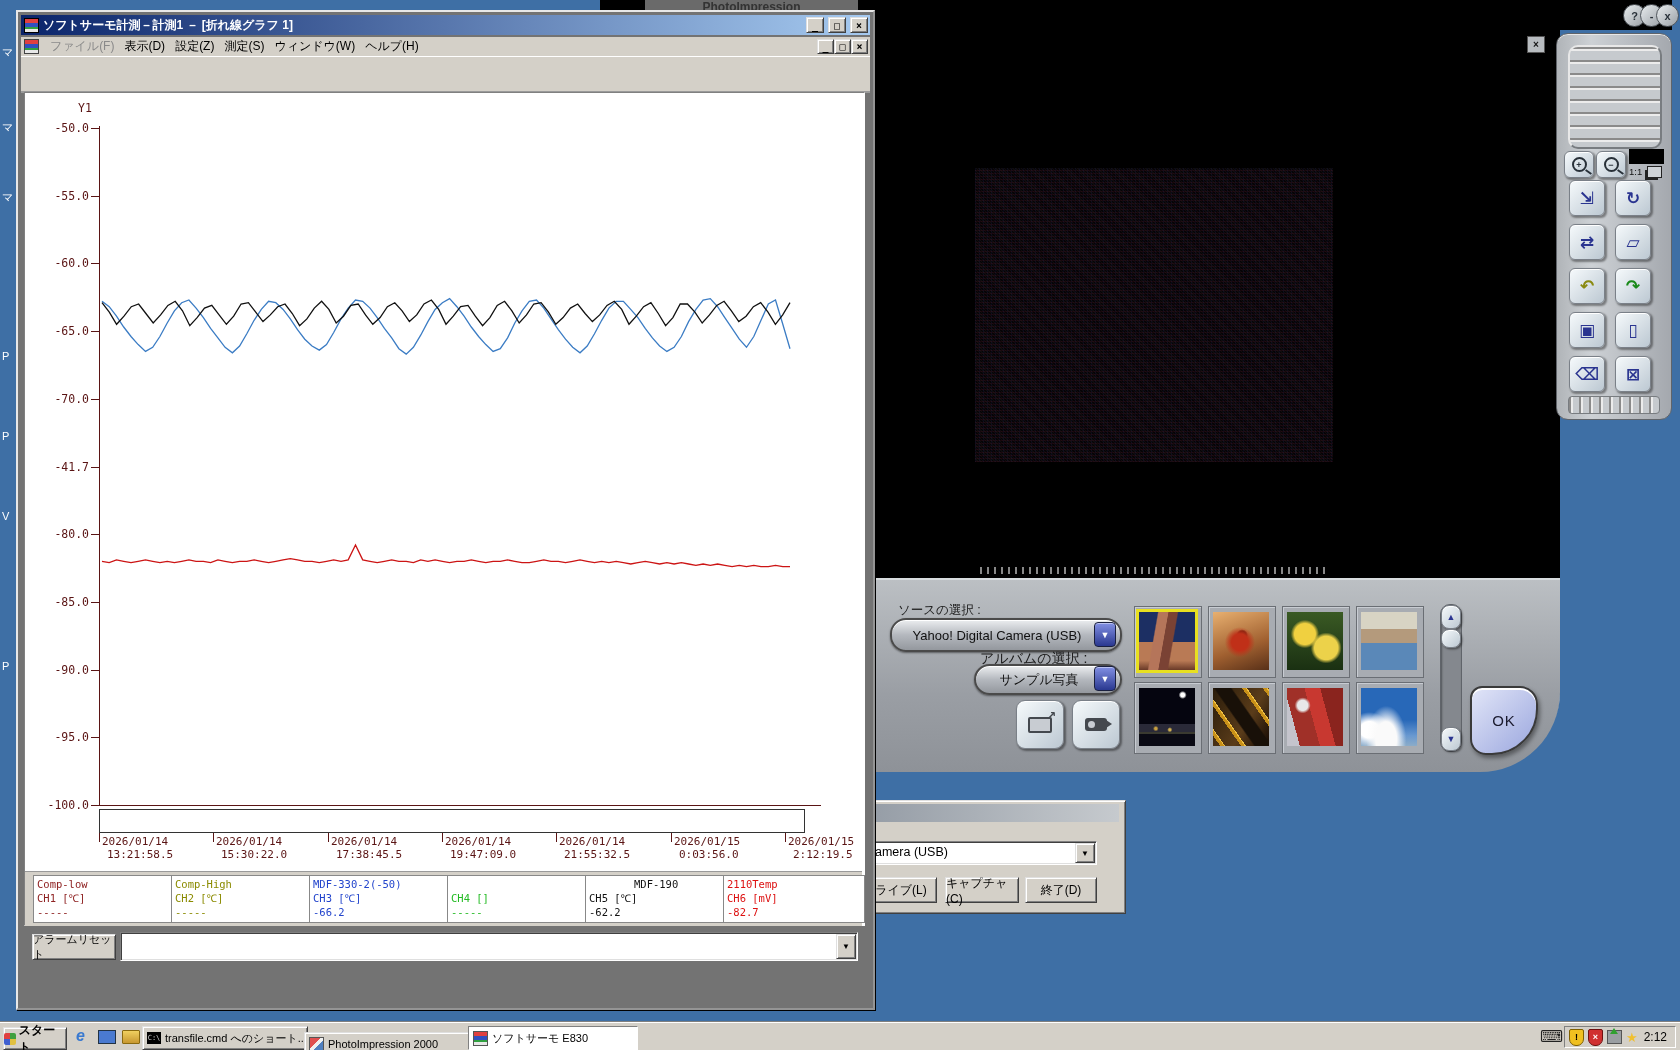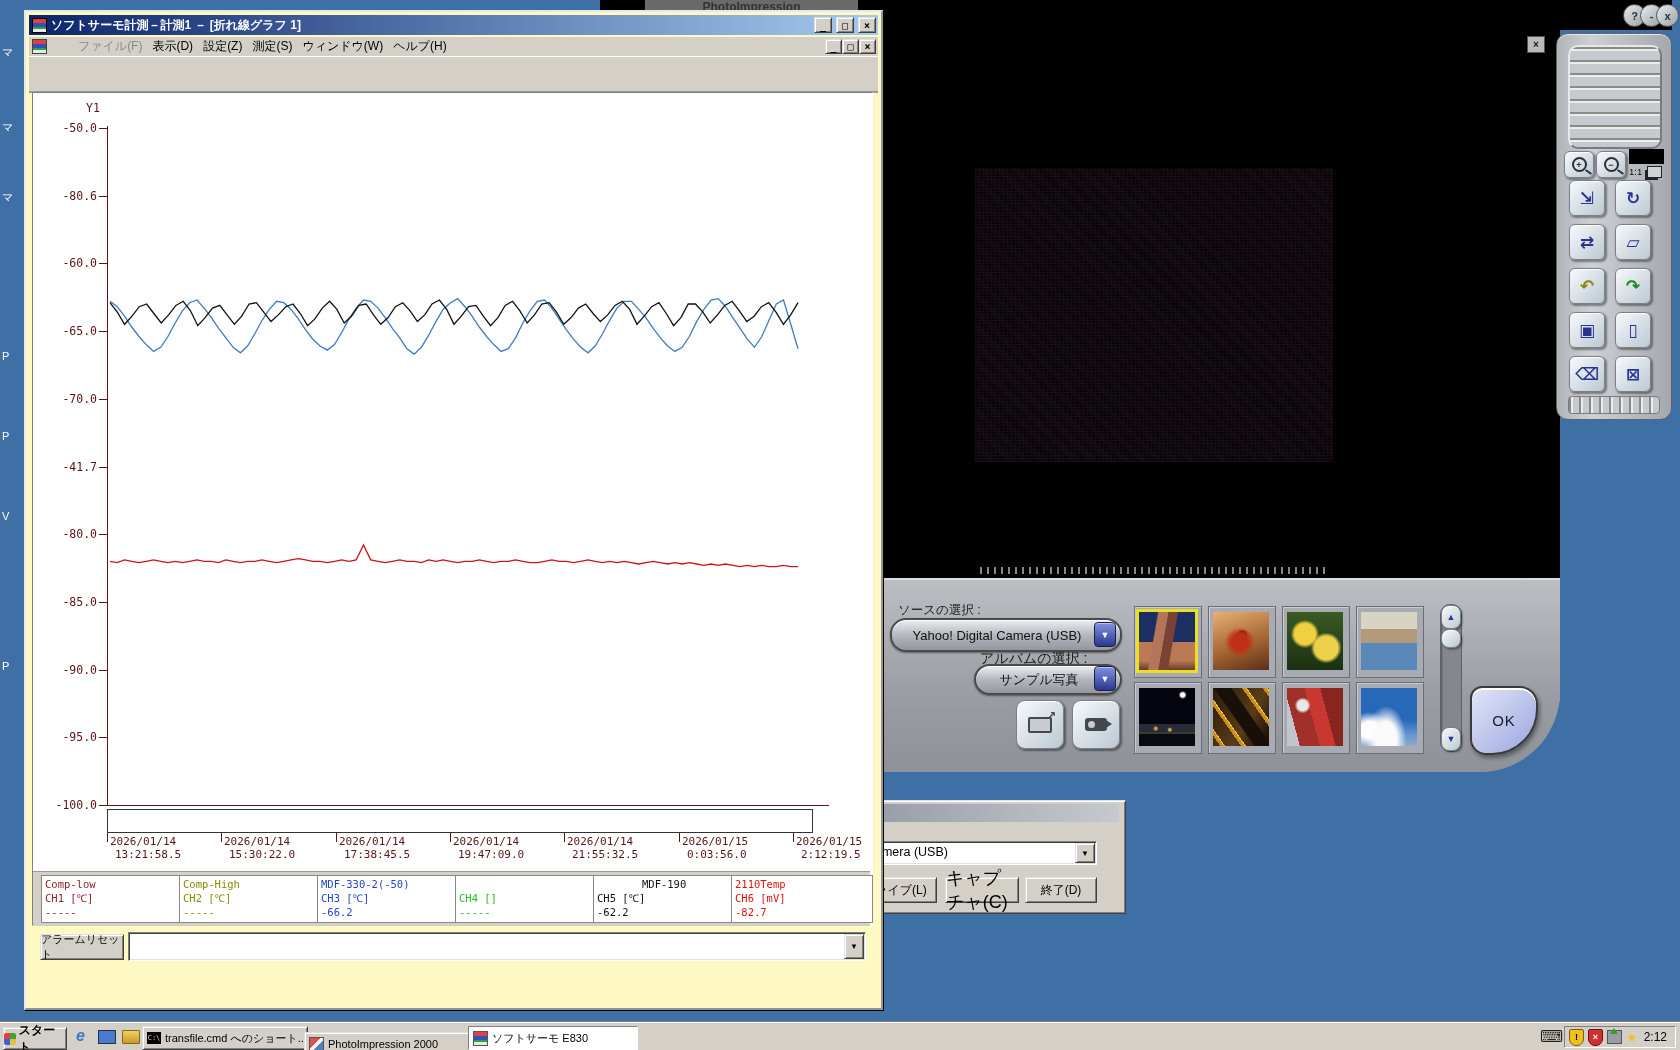--- a/index.html
+++ b/index.html
@@ -8,21 +8,21 @@
   .abs{position:absolute;}
   
   .bout{border:1px solid;border-color:#dfdfdf #404040 #404040 #dfdfdf;
         box-shadow:inset 1px 1px 0 #fff,inset -1px -1px 0 #808080;background:#d4d0c8;}
   .bin{border:1px solid;border-color:#808080 #fff #fff #808080;
        box-shadow:inset 1px 1px 0 #404040,inset -1px -1px 0 #dfdfdf;background:#fff;}
   .sunk{border:1px solid;border-color:#808080 #fff #fff #808080;}
   .ctr{display:flex;align-items:center;justify-content:center;}
   .winbtn{font-size:10px;font-weight:bold;color:#000;font-family:"DejaVu Sans Mono",monospace;}
   
-  #thermo{left:24px;top:10px;width:855px;height:996px;background:#fef9c3;
+  #thermo{left:16px;top:10px;width:855px;height:996px;background:#737373;
           border:2px outset #e8e8e8;box-shadow:1px 1px 0 #000;}
   .tbar{left:3px;top:3px;right:3px;height:20px;background:linear-gradient(90deg,#0A246A,#A6CAF0);
         color:#fff;font-weight:bold;font-size:12px;display:flex;align-items:center;padding-left:3px;gap:4px;}
   .menu-item{display:inline-block;padding:2px 5px;font-size:12px;color:#000;}
   .tb-btn{top:50px;height:24px;width:22px;font-size:11px;font-weight:bold;
           font-family:"DejaVu Sans Mono",monospace;}
   .tb-ico{font-size:12px;font-weight:bold;}
   .tb-ico7{font-size:8px;font-weight:bold;letter-spacing:-1px;}
   
   #chart{left:6px;top:80px;width:839px;height:832px;background:#fff;
@@ -201,37 +201,37 @@
                 font-size:15px;color:#1a1a2e;letter-spacing:1px;">OK</div>
   </div>
 
   <div class="abs bout" style="left:828px;top:800px;width:296px;height:112px;text-decoration:underline;">
     <div class="abs" style="left:3px;top:3px;width:287px;height:18px;background:linear-gradient(90deg,#8e96a0,#c6cace);"></div>
     <div class="abs bin" style="left:42px;top:40px;width:224px;height:22px;">
       <span style="position:absolute;left:3px;top:3px;font-size:12.5px;color:#000;white-space:nowrap;">amera (USB)</span>
       <div class="abs bout ctr" style="left:203px;top:1px;width:18px;height:18px;font-size:8px;">▼</div>
     </div>
     <div class="abs bout ctr" style="left:36px;top:76px;width:70px;height:24px;font-size:12px;">ライブ(L)</div>
-    <div class="abs bout ctr" style="left:116px;top:76px;width:72px;height:24px;font-size:18px;">キャプチャ(C)</div>
+    <div class="abs bout ctr" style="left:116px;top:76px;width:72px;height:24px;font-size:12px;">キャプチャ(C)</div>
     <div class="abs bout ctr" style="left:196px;top:76px;width:70px;height:24px;font-size:12px;">終了(D)</div>
   </div>
 
   <div class="abs" id="thermo">
     <div class="abs tbar">
       <span style="display:inline-block;width:13px;height:13px;border:1px solid #000;background:linear-gradient(180deg,#e04040 0 30%,#3050c0 30% 60%,#30a040 60% 80%,#e8e8e8 80%);"></span>
       <span>ソフトサーモ計測－計測1 － [折れ線グラフ 1]</span>
       <span style="flex:1"></span>
       <span class="bout ctr winbtn" style="width:16px;height:14px;">_</span>
       <span class="bout ctr winbtn" style="width:16px;height:14px;">□</span>
       <span class="bout ctr winbtn" style="width:16px;height:14px;margin-right:2px;">×</span>
     </div>
 
     <div class="abs" style="left:3px;top:25px;right:3px;height:19px;background:#d4d0c8;display:flex;align-items:center;">
       <span style="display:inline-block;width:13px;height:13px;margin:0 6px 0 3px;border:1px solid #444;background:linear-gradient(180deg,#e04040 0 30%,#3050c0 30% 60%,#30a040 60% 80%,#e8e8e8 80%);"></span>
-      <span class="menu-item" style="color:#8a8a8a;margin-left:20px;">ファイル(F)</span>
+      <span class="menu-item" style="color:#8a8a8a;">ファイル(F)</span>
       <span class="menu-item">表示(D)</span>
       <span class="menu-item">設定(Z)</span>
       <span class="menu-item">測定(S)</span>
       <span class="menu-item">ウィンドウ(W)</span>
       <span class="menu-item">ヘルプ(H)</span>
       <span style="flex:1"></span>
       <span class="bout ctr winbtn" style="width:15px;height:13px;">_</span>
       <span class="bout ctr winbtn" style="width:15px;height:13px;">□</span>
       <span class="bout ctr winbtn" style="width:15px;height:13px;margin-right:2px;">×</span>
     </div>
@@ -263,21 +263,21 @@
           <polyline points="3,11 6,8 9,11 12,7 14,10" fill="none" stroke="#24c"></polyline>
         </svg>
       </div>
     </div>
 
     <div class="abs" id="chart">
       <span class="abs" style="left:53px;top:8px;font-size:11.5px;">Y1</span>
 
       <span class="ytick" style="top:28px">-50.0</span>
         <span class="ytmark" style="top:35px"></span>
-      <span class="ytick" style="top:96px">-80.6</span>
+      <span class="ytick" style="top:96px">-55.0</span>
         <span class="ytmark" style="top:103px"></span>
       <span class="ytick" style="top:163px">-60.0</span>
         <span class="ytmark" style="top:170px"></span>
       <span class="ytick" style="top:231px">-65.0</span>
         <span class="ytmark" style="top:238px"></span>
       <span class="ytick" style="top:299px">-70.0</span>
         <span class="ytmark" style="top:306px"></span>
       <span class="ytick" style="top:367px">-41.7</span>
         <span class="ytmark" style="top:374px"></span>
       <span class="ytick" style="top:434px">-80.0</span>

